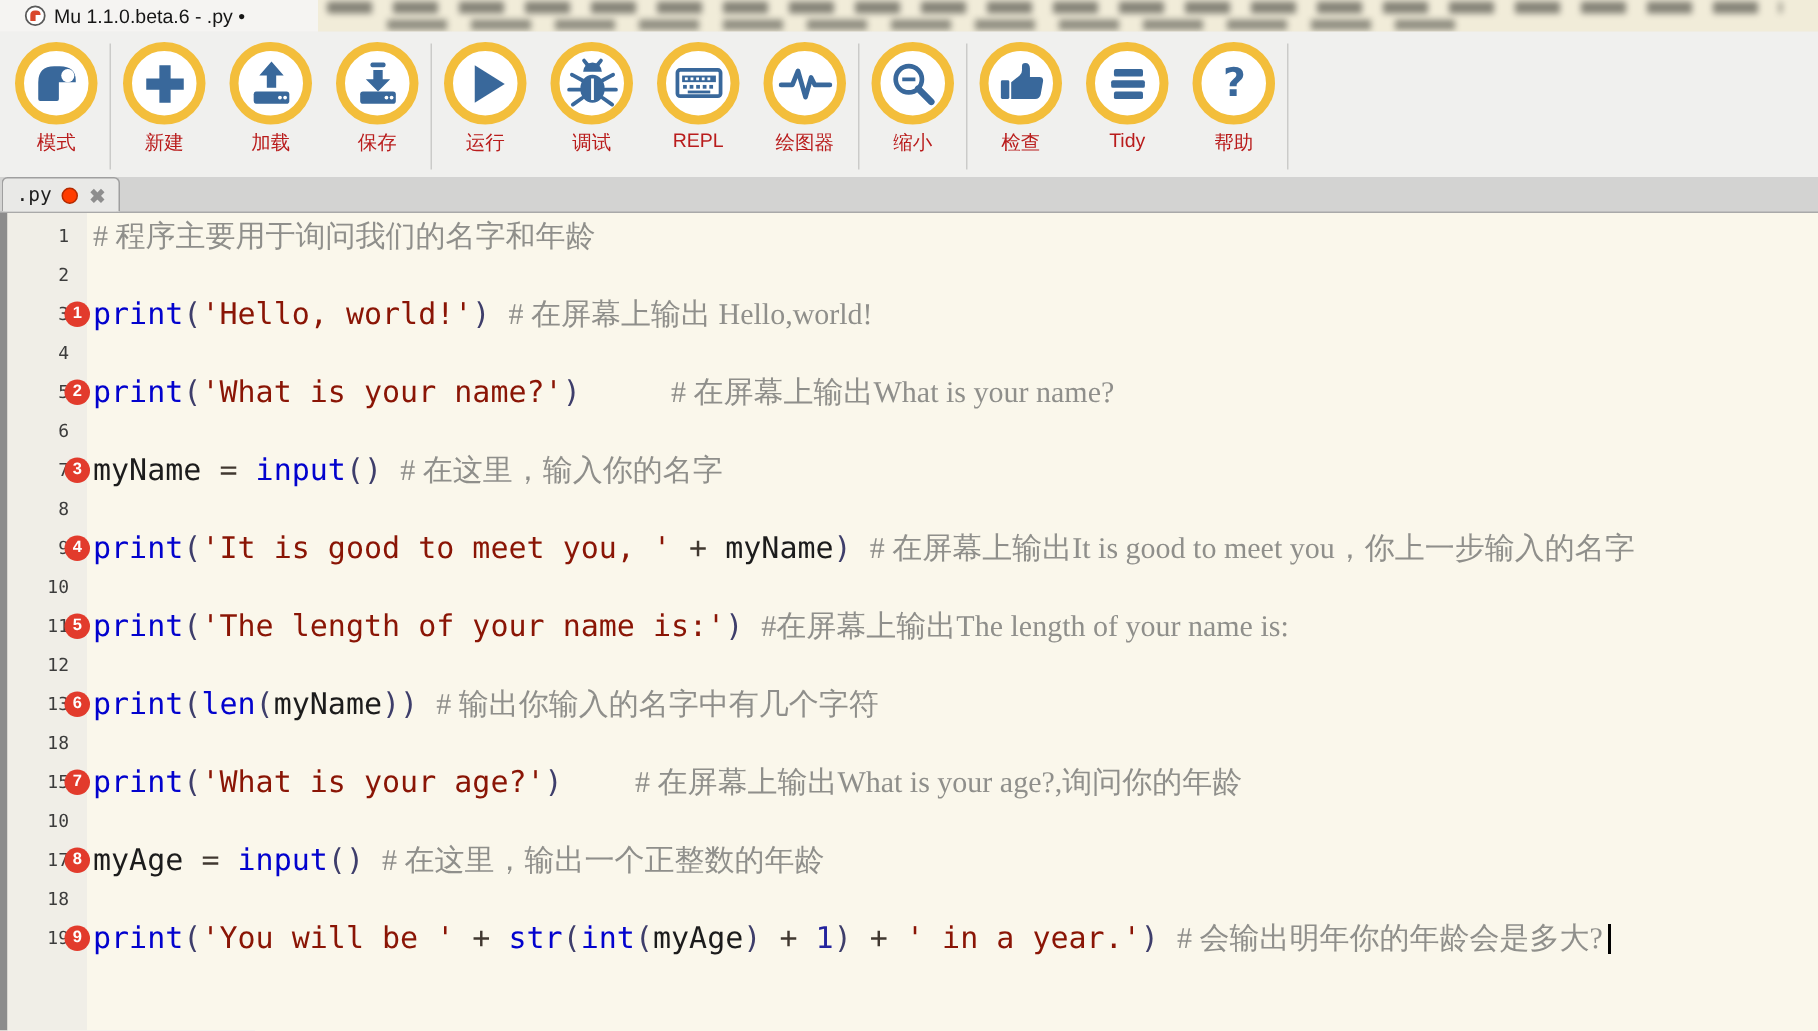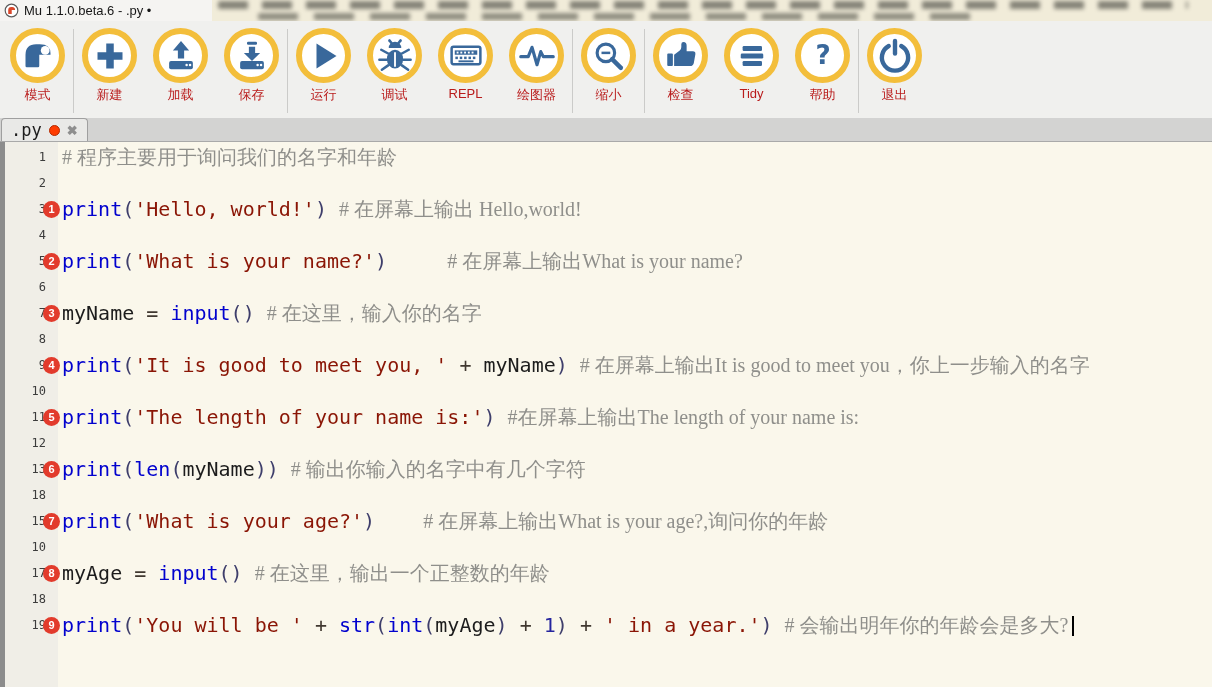--- a/index.html
+++ b/index.html
@@ -2,21 +2,21 @@
 <html><head>
 <meta charset="utf-8">
 <style>
   * { margin:0; padding:0; box-sizing:border-box; }
   html,body { width:1212px; height:687px; overflow:hidden;
               font-family:"Liberation Sans", sans-serif; background:#EFEFED; }
 
   
   .titlebar { height:21px; display:flex; }
   .titlebar-left { width:212px; background:#F5F4F2; display:flex; align-items:center;
-                   padding-left:4px; gap:5px;text-align:center; }
+                   padding-left:16px; gap:5px;text-align:center; }
   .titlebar-left .t-icon { width:15px; height:15px; }
   .titlebar-title { font-size:13px; color:#161616; white-space:nowrap; }
   .titlebar-right { flex:1; background:#F1ECD9; position:relative; overflow:hidden; }
   .blurbar { position:absolute; filter:blur(2px); opacity:.62; border-radius:2px;
              background:repeating-linear-gradient(90deg,#44443D 0 30px,rgba(0,0,0,0) 30px 44px); }
   .blurbar.b1 { left:6px; top:1px; height:8px; width:97%; }
   .blurbar.b2 { left:46px; top:13px; height:7px; width:72%;
              background:repeating-linear-gradient(90deg,#55554C 0 40px,rgba(0,0,0,0) 40px 56px); }
 
   
@@ -30,21 +30,21 @@
   .tool-label { margin-top:3px; font-size:13px; color:#b91c1c;
                 font-family:Liberation Sans, sans-serif; }
   .tb-sep { width:1px; height:84px; background:#CBCBC9; margin-top:3px; }
 
   
   .tabbar { height:24px; background:#D3D3D2; border-bottom:1px solid #A9A9A9;
             display:flex; align-items:flex-end; }
   .tab { height:23px; margin-left:1px; padding:0 9px; background:#E9E9E7;
          border:1px solid #9F9F9F; border-bottom:none; border-radius:4px 4px 0 0;
          display:flex; align-items:center; gap:7px; }
-  .tab-name { font-size:17px; color:#1D1D1D;
+  .tab-name { font-size:13px; color:#1D1D1D;
               font-family:"DejaVu Sans Mono",monospace; }
   .mod-dot { width:11px; height:11px; border-radius:50%; background:#FF3C00;
              border:1px solid #B32A00; }
   .tab-close { font-size:13px; font-weight:bold; color:#8E8E8E; line-height:1; }
 
   
   .editor { position:relative; height:545px; background:#FAF7EB; }
   .edge-strip { position:absolute; left:0; top:0; width:5px; height:100%;
                 background:#8C8C8C; }
   .gutter-bg { position:absolute; left:5px; top:0; width:53px; height:100%;
@@ -247,31 +247,20 @@
       <div class="ring">
         <span>
           <svg viewBox="0 0 64 64">
             <text x="32" y="45" font-size="42" font-weight="bold" text-anchor="middle" fill="currentColor" font-family="DejaVu Sans, sans-serif">?</text>
           </svg>
         </span>
       </div>
       <div class="tool-label">帮助</div>
     </div>
     <div class="tb-sep"></div>
-    <div class="tool-btn">
-      <div class="ring">
-        <span>
-          <svg viewBox="0 0 64 64">
-            <path d="M22 16a21 21 0 1 0 20 0" fill="none" stroke="currentColor" stroke-width="7" stroke-linecap="round"></path>
-            <line x1="32" y1="8" x2="32" y2="28" stroke="currentColor" stroke-width="7" stroke-linecap="round"></line>
-          </svg>
-        </span>
-      </div>
-      <div class="tool-label">退出</div>
-    </div>
   </div>
 
 <div class="tabbar">
   <div class="tab">
     <span class="tab-name">.py</span>
     <span class="mod-dot"></span>
     <span class="tab-close">✖</span>
   </div>
 </div>
 

